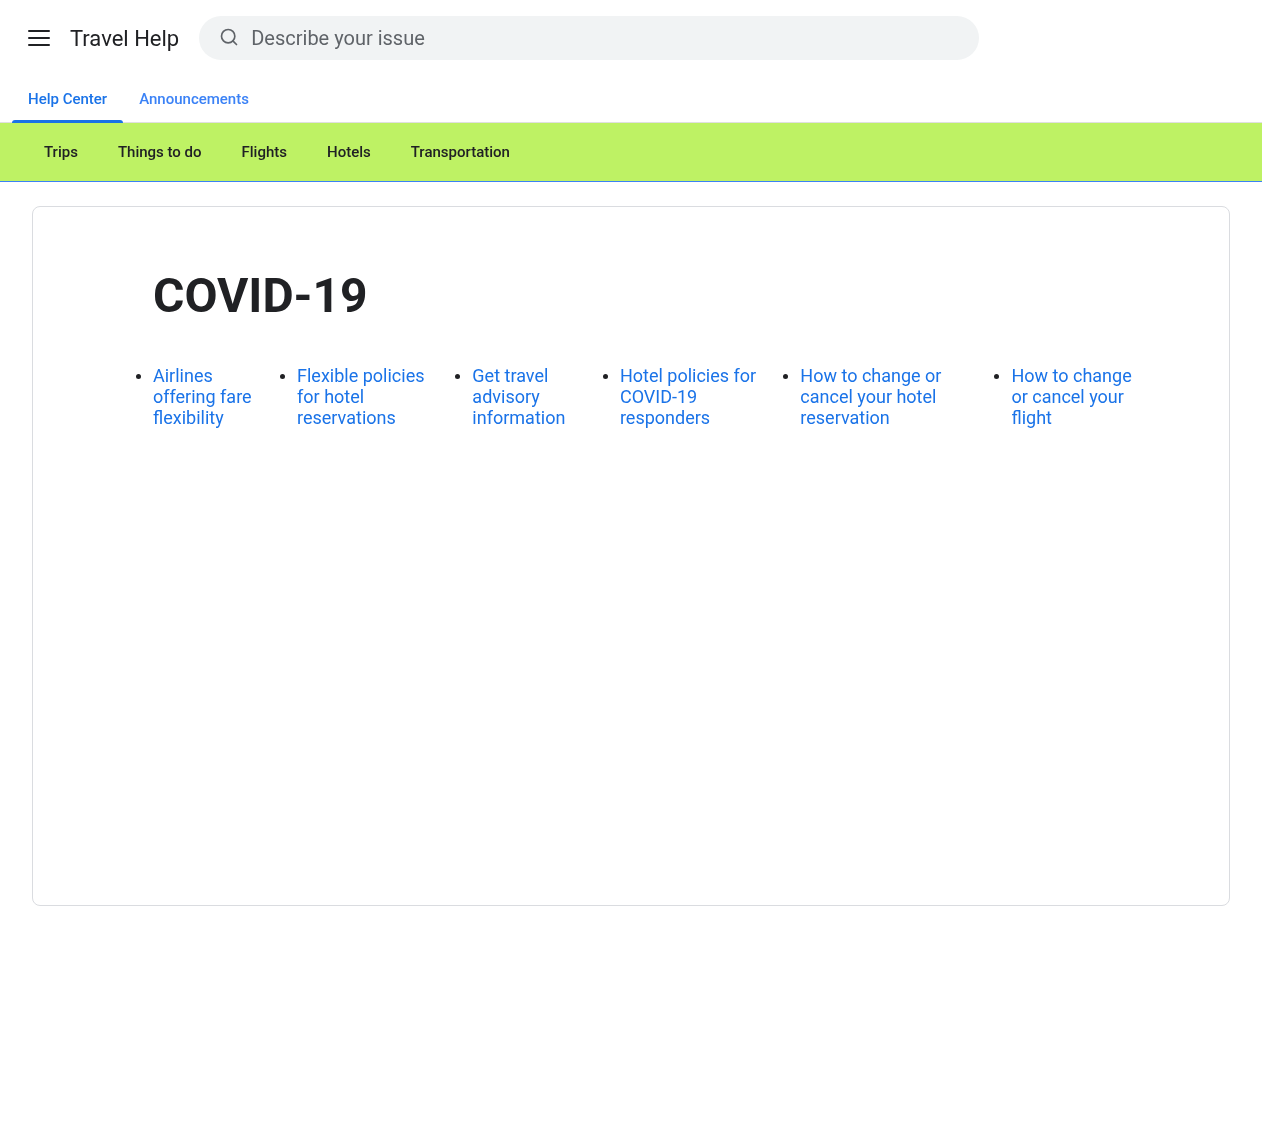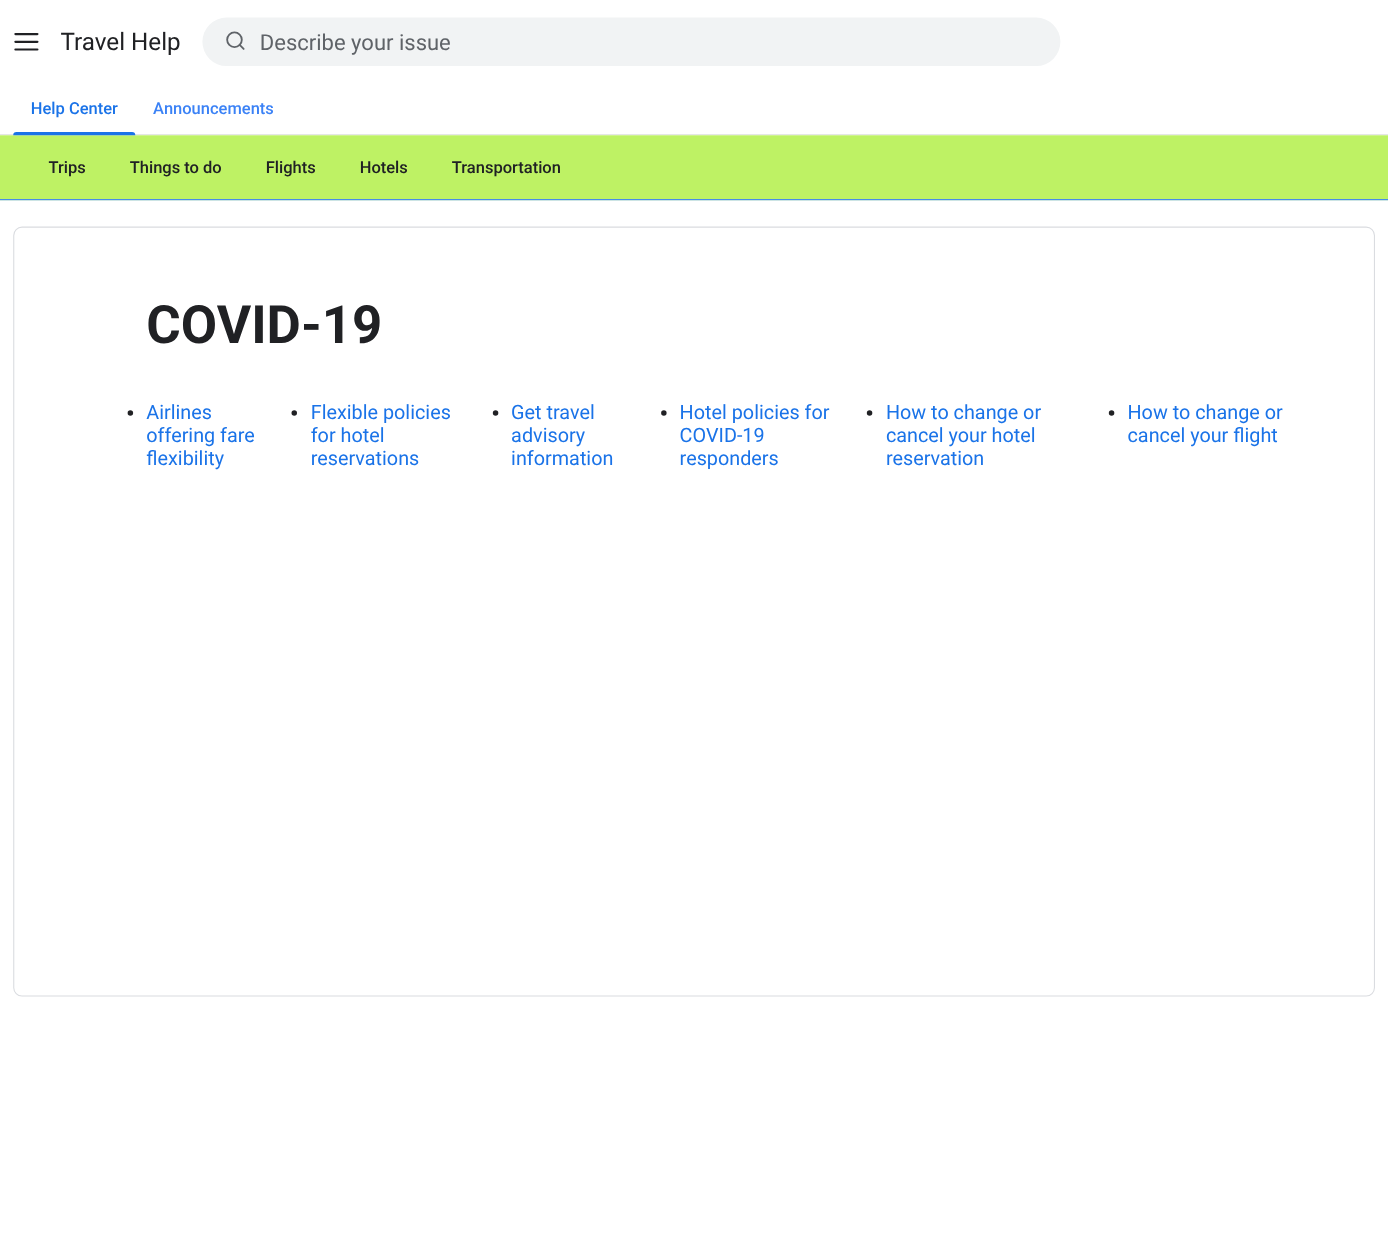--- a/index.html
+++ b/index.html
@@ -13,21 +13,21 @@
       background: #fff;
       color: #202124;
       width: 1262px;
       min-height: 1134px;
     }
 
     
     .header {
       display: flex;
       align-items: center;
-      padding: 16px 9px;
+      padding: 16px 24px;
       background: #fff;
       gap: 20px;
     }
 
     .header-left {
       display: flex;
       align-items: center;
       gap: 16px;
     }
 
@@ -141,21 +141,21 @@
       bottom: -1px;
       left: 0;
       right: 0;
       height: 3px;
       background: #1a73e8;
       border-radius: 3px 3px 0 0;
     }
 
     
     .main-content {
-      padding: 24px 12px;
+      padding: 24px 32px;
     }
 
     .content-card {
       border: 1px solid #dadce0;
       border-radius: 8px;
       padding: 60px 80px 60px 120px;
       min-height: 700px;
     }
 
     .content-section-title {

